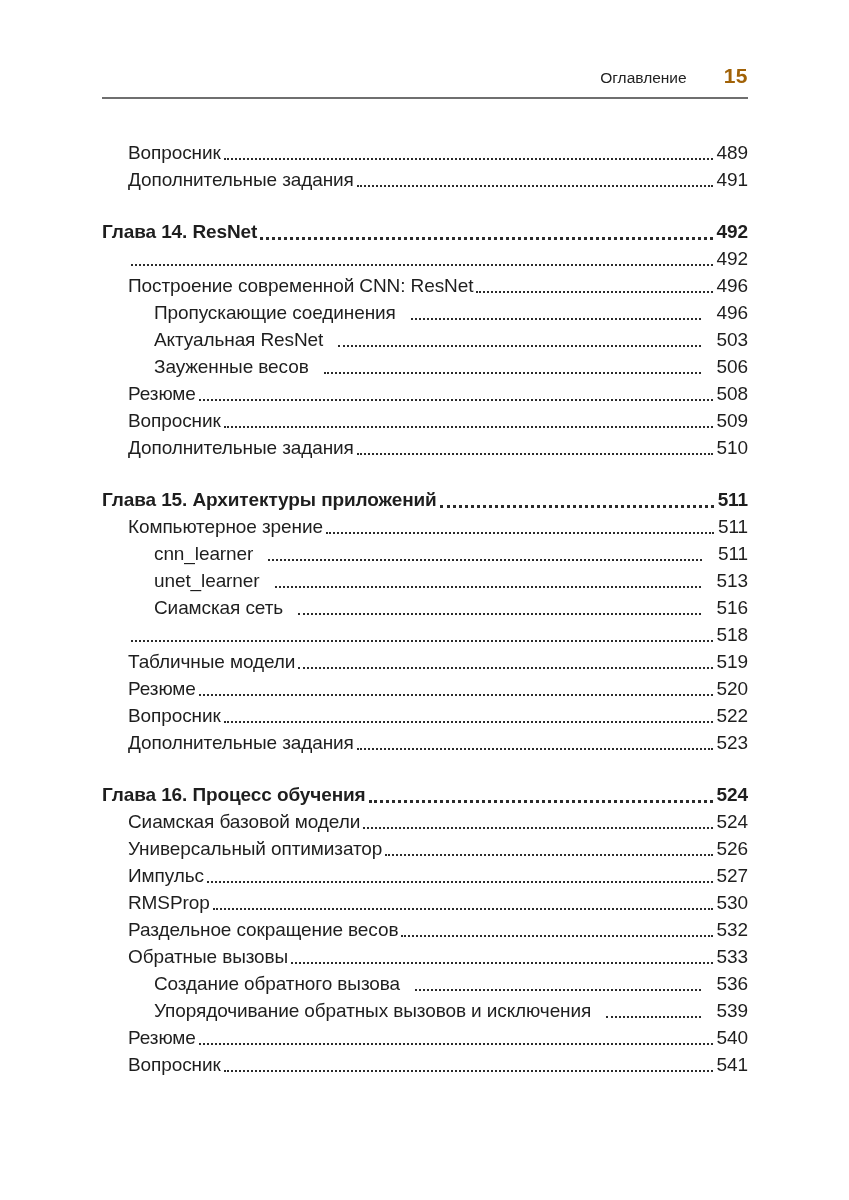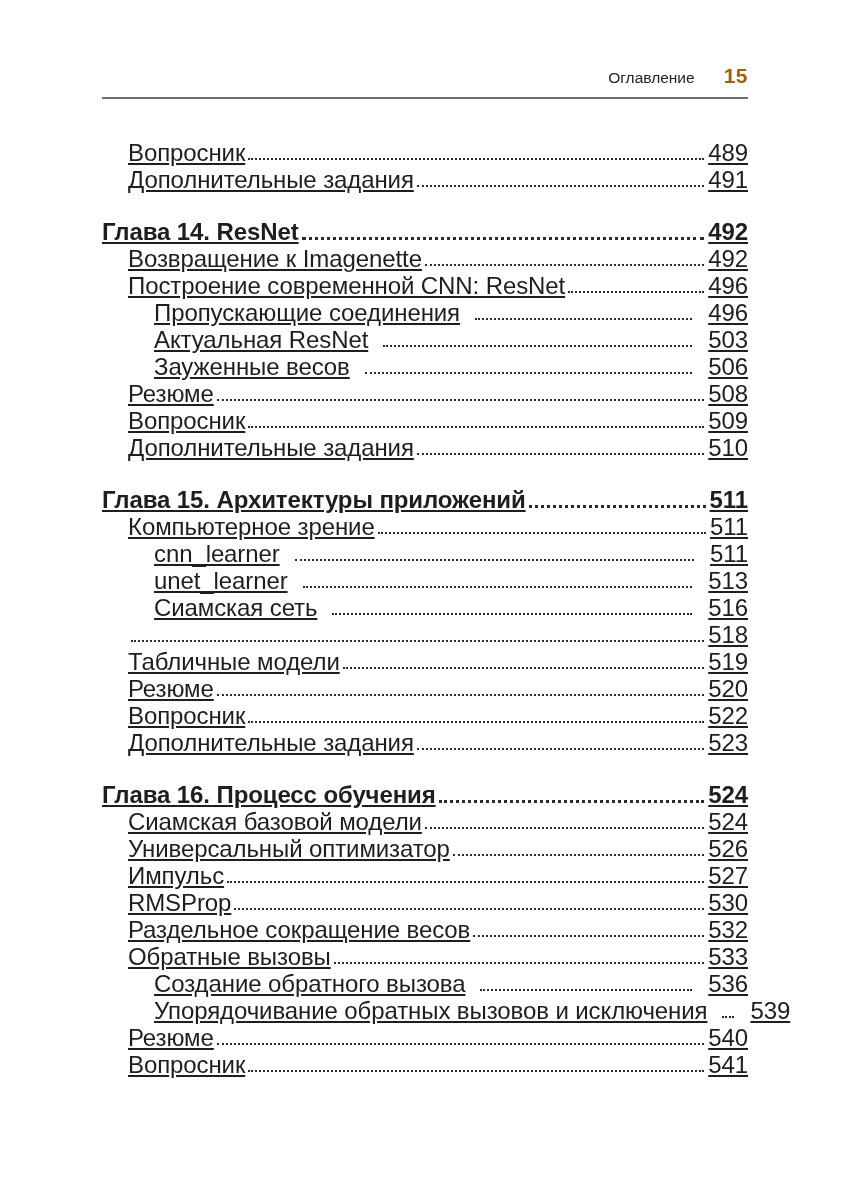--- a/index.html
+++ b/index.html
@@ -18,21 +18,21 @@
     box-sizing: border-box;
     width: 849px;
     height: 1200px;
     padding: 64px 101px 0 102px;
     background: #ffffff;
   }
   .page-header {
     display: flex;
     justify-content: flex-end;
     align-items: baseline;
-    gap: 29px;
+    gap: 37px;
   }
   .running-title {
     font-size: 15.5px;
     color: #222222;
   }
   .folio {
     font-size: 21px;
     font-weight: bold;
     letter-spacing: 0.5px;
     color: #a16207;
@@ -41,24 +41,23 @@
     height: 2px;
     background: #6f6f6f;
     margin-top: 9px;
   }
   .toc {
     margin-top: 40px;
   }
   .toc-row {
     display: flex;
     align-items: flex-end;
-    font-size: 24px;
+    font-size: 19px;
     line-height: 27px;
     letter-spacing: -0.1px;
-    text-decoration: underline;
   }
   .toc-row .title { white-space: nowrap; }
   .toc-row .pg    { white-space: nowrap; }
   .toc-row .leader {
     flex: 1;
     border-bottom: 2px dotted #2b2b2b;
     margin: 0 4px 6px 3px;
     min-width: 12px;
   }
   .level-1 { padding-left: 26px; }
@@ -91,21 +90,20 @@
         <span class="title">Дополнительные задания</span>
         <span class="leader"></span>
         <span class="pg">491</span>
       </div>
       <div class="toc-row level-0 chapter">
         <span class="title">Глава 14. ResNet</span>
         <span class="leader"></span>
         <span class="pg">492</span>
       </div>
       <div class="toc-row level-1">
-        <span class="title">Возвращение к Imagenette</span>
         <span class="leader"></span>
         <span class="pg">492</span>
       </div>
       <div class="toc-row level-1">
         <span class="title">Построение современной CNN: ResNet</span>
         <span class="leader"></span>
         <span class="pg">496</span>
       </div>
       <div class="toc-row level-2">
         <span class="title">Пропускающие соединения</span>

